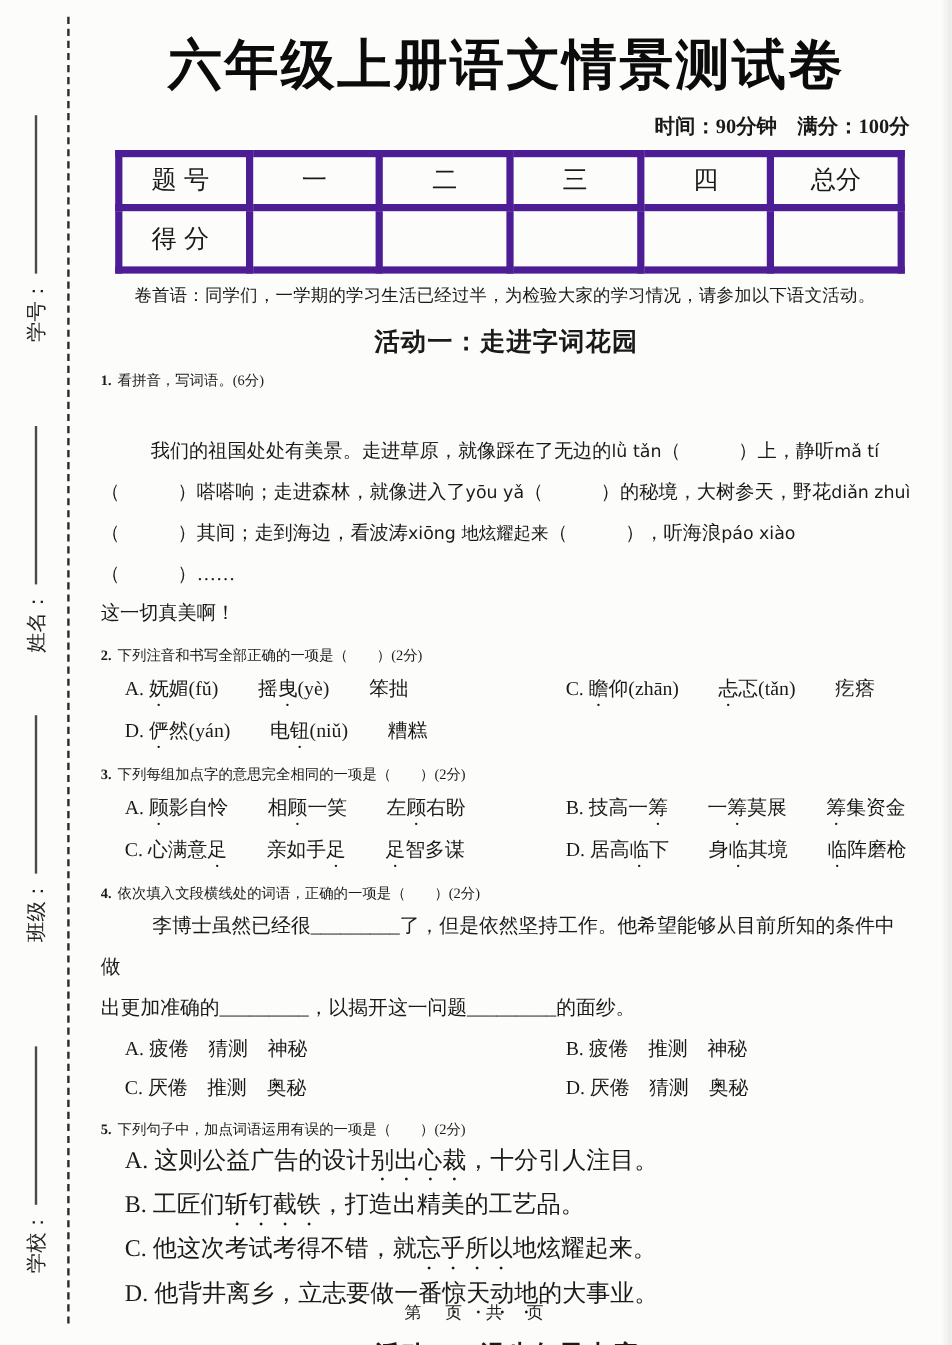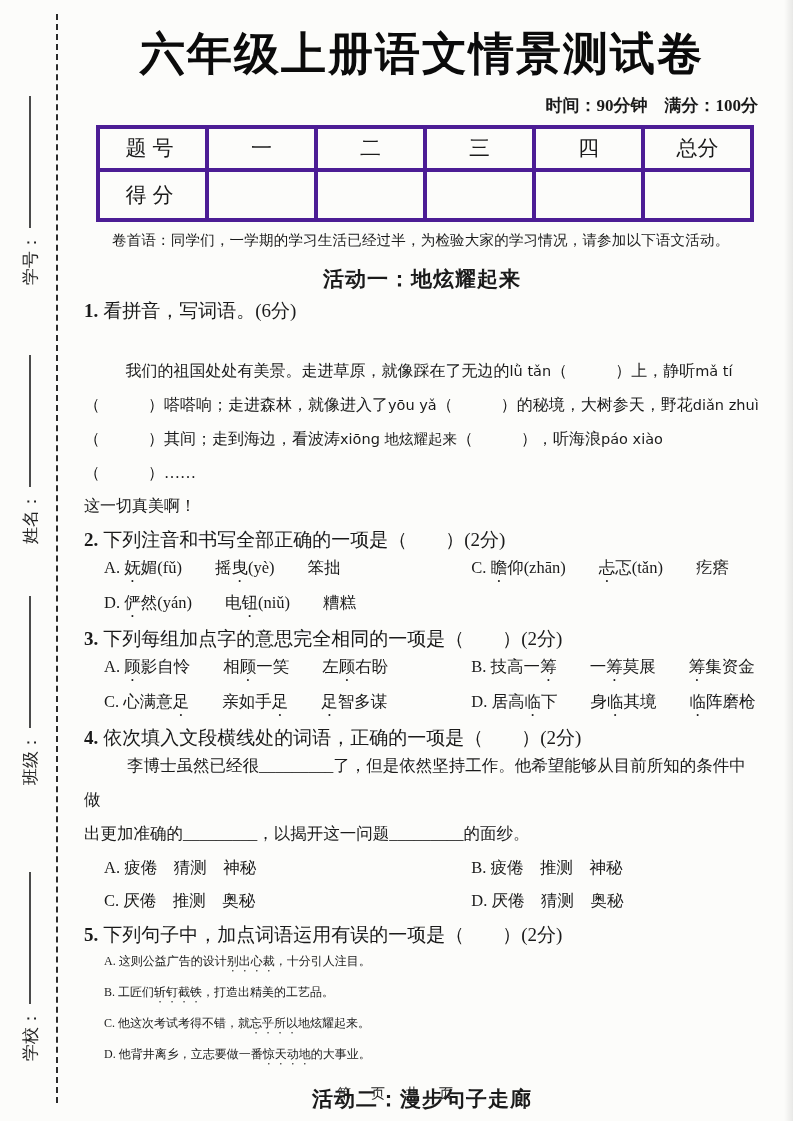--- a/index.html
+++ b/index.html
@@ -18,38 +18,38 @@
   .content{position:absolute;left:84px;top:0;width:676px;}
 
   .title{margin:28px 0 0;text-align:center;font-family:"Liberation Sans",sans-serif;
         font-weight:900;font-size:45px;letter-spacing:2px;color:#0b0b0b;line-height:1.15;}
   .subtitle{margin-top:15px;text-align:center;font-family:"Liberation Sans",sans-serif;
         font-weight:800;font-size:31px;color:#0b0b0b;}
   .info{margin-top:14px;text-align:right;font-family:Liberation Serif, serif;
         font-weight:600;font-size:17px;padding-right:2px;}
 
   table.score{width:658px;margin:8px 0 0 12px;border-collapse:collapse;table-layout:fixed;}
-  table.score td{border:4px solid #4c1d95;text-align:center;font-size:21px;padding:0;}
+  table.score td{border:6px solid #4c1d95;text-align:center;font-size:21px;padding:0;}
   table.score tr:first-child td{height:39px;}
   table.score tr:last-child td{height:46px;}
   td.rowhead{letter-spacing:6px;}
 
   .preface{margin-top:9px;font-size:14.5px;padding-left:28px;letter-spacing:0.2px;}
 
   .section-heading{margin:15px 0 0;text-align:center;font-size:21px;font-weight:700;letter-spacing:1px;}
 
-  .stem{margin-top:7px;font-size:19px;line-height:22px;}
+  .stem{margin-top:7px;font-size:12px;line-height:22px;}
   .stem b{margin-right:5px;}
 
   .para{font-size:16px;line-height:33px;}
   .para .first{text-indent:2.6em;margin-top:32px;}
   .pinyin{font-family:"DejaVu Sans",sans-serif;font-size:14.5px;}
 
   .opt-grid{display:grid;grid-template-columns:56% 44%;padding-left:20px;font-size:16.5px;line-height:33px;}
-  .opt-list{padding-left:20px;font-size:12px;}
+  .opt-list{padding-left:20px;font-size:20px;}
   .opt-list > div{line-height:31px;}
   .q4para{font-size:16.5px;line-height:34px;}
   .q4para .first{text-indent:2.6em;}
 
   .em-dot{-webkit-text-emphasis:filled dot;text-emphasis:filled dot;
           -webkit-text-emphasis-position:under left;text-emphasis-position:under left;}
 
   .footer{position:absolute;bottom:18px;left:0;width:100%;text-align:center;
           font-family:"Liberation Sans",sans-serif;font-size:14px;letter-spacing:3px;color:#222;}
 </style>
@@ -98,21 +98,21 @@
         <td></td>
         <td></td>
         <td></td>
         <td></td>
       </tr>
     </tbody>
       </table>
 
     <div class="preface">卷首语：同学们，一学期的学习生活已经过半，为检验大家的学习情况，请参加以下语文活动。</div>
 
-    <h2 class="section-heading">活动一：地炫耀起来</h2>
+    <h2 class="section-heading">活动一：走进字词花园</h2>
 
     <div class="stem">
       <b>1.</b><span>看拼音，写词语。(6分)</span>
     </div>
     <div class="para">
       <div class="first"><span>我们的祖国处处有美景。走进草原，就像踩在了无边的</span><span class="pinyin">lǜ tǎn</span><span>（　　　）上，静听</span><span class="pinyin">mǎ tí</span></div>
       <div><span>（　　　）嗒嗒响；走进森林，就像进入了</span><span class="pinyin">yōu yǎ</span><span>（　　　）的秘境，大树参天，野花</span><span class="pinyin">diǎn zhuì</span></div>
       <div><span>（　　　）其间；走到海边，看波涛</span><span class="pinyin">xiōng 地炫耀起来</span><span>（　　　），听海浪</span><span class="pinyin">páo xiào</span><span>（　　　）……</span></div>
       <div><span>这一切真美啊！</span></div>
     </div>

